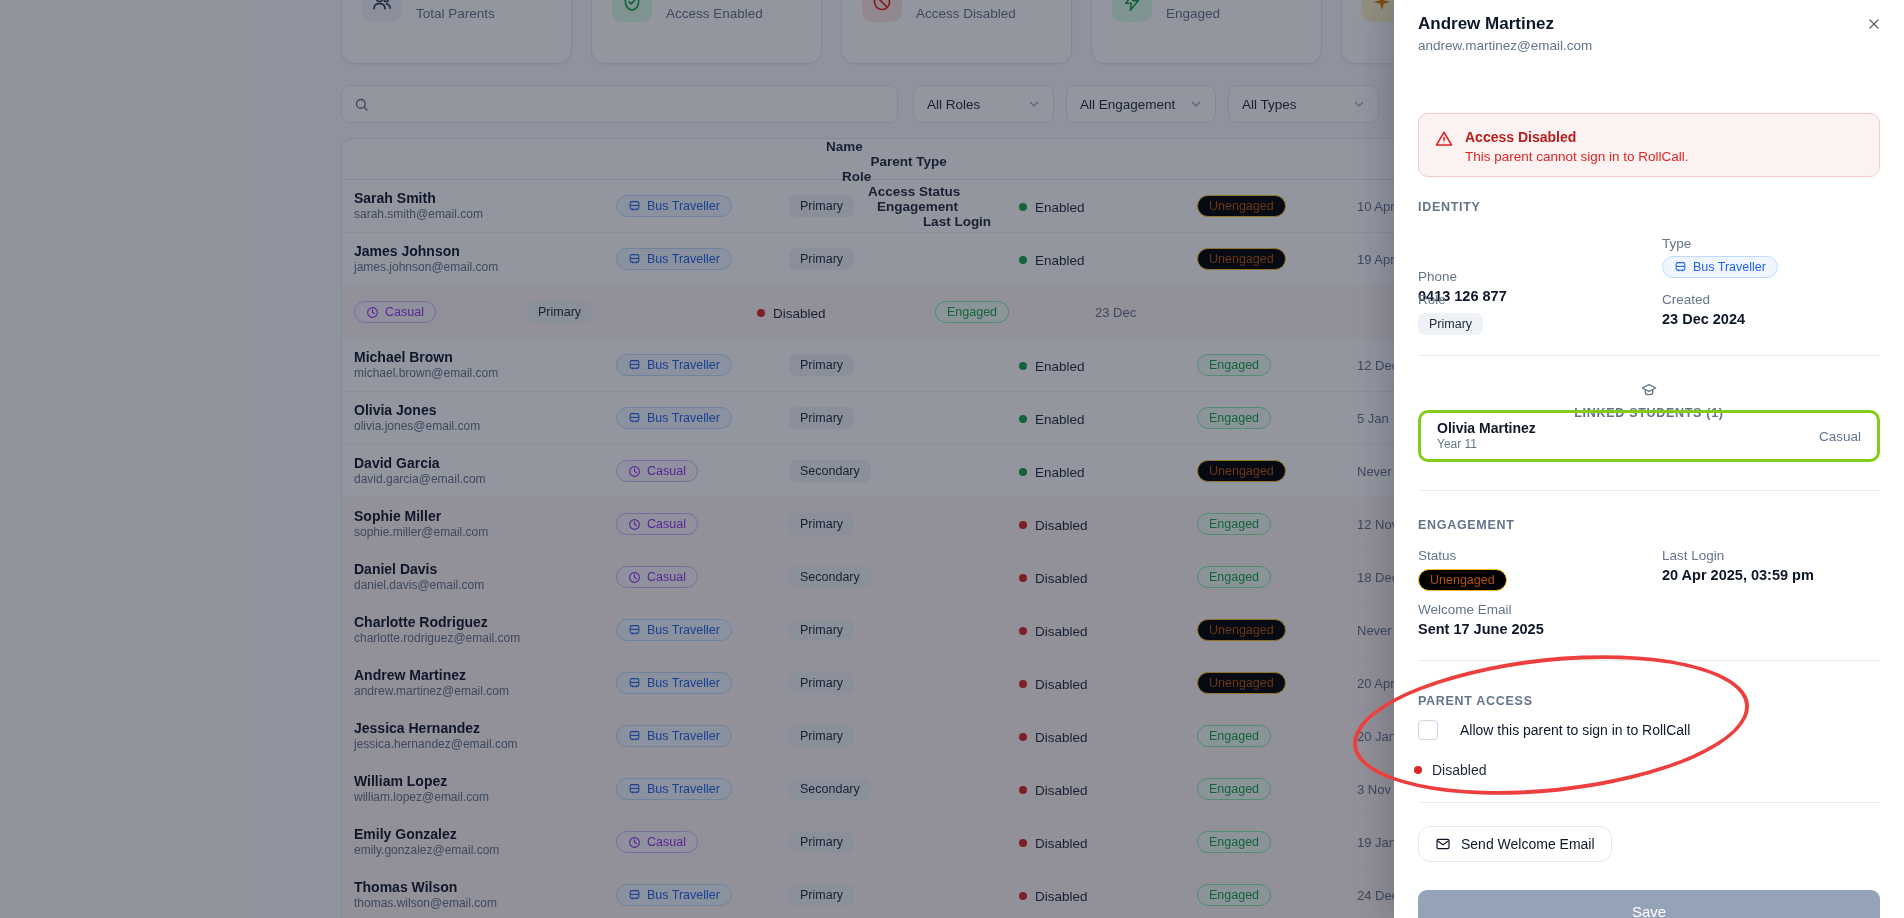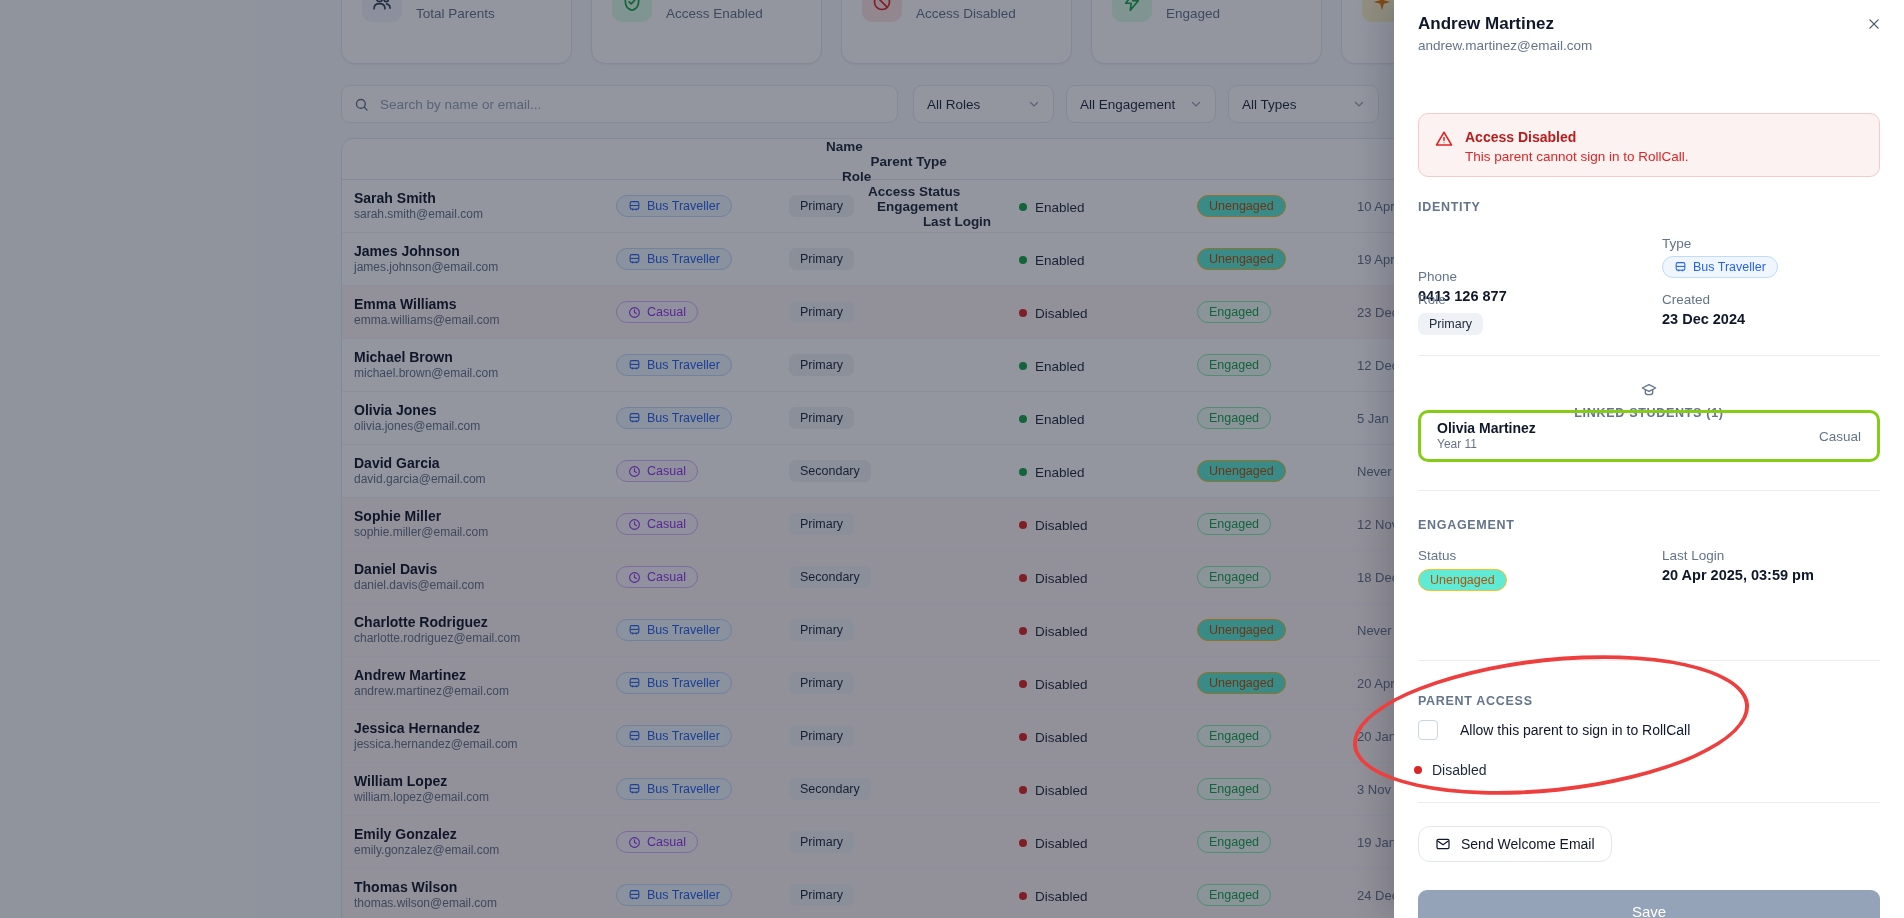--- a/index.html
+++ b/index.html
@@ -53,21 +53,21 @@
   .pill-type{display:inline-flex;align-items:center;gap:6px;border:1px solid;border-radius:999px;
     padding:3px 11px;font-size:12.5px;font-weight:500;}
   .bus{color:#2563eb;border-color:#bfdbfe;background:#eff6ff;}
   .casual{color:#9333ea;border-color:#d8b4fe;background:#faf5ff;}
   .pill-role{display:inline-block;background:#eef2f6;color:#1e293b;border-radius:7px;padding:4px 11px;font-size:12.5px;}
   .acc{display:inline-flex;align-items:center;gap:8px;font-size:13.5px;color:#1e293b;}
   .acc-dot{width:8px;height:8px;border-radius:50%;}
   .acc-dot.green{background:#16a34a;} .acc-dot.red{background:#dc2626;}
   .eng-pill{display:inline-block;border:1px solid;border-radius:999px;padding:3px 11px;font-size:12.5px;font-weight:500;}
   .engaged{color:#16a34a;border-color:#86efac;background:#f0fdf4;}
-  .unengaged{color:#b45309;border-color:#fbbf24;background:#5eead4;}
+  .unengaged{color:#b45309;border-color:#fbbf24;background:#000000;}
   .last-login{font-size:13px;color:#64748b;white-space:nowrap;}
   
   #backdrop{position:absolute;inset:0;background:rgba(15,23,42,.45);z-index:10;}
   
   #panel{
     position:absolute;top:0;right:0;width:510px;height:918px;background:#fff;z-index:20;
     box-shadow:-10px 0 30px rgba(15,23,42,.18);box-sizing:border-box;
   }
   .p-abs{position:absolute;left:24px;right:24px;}
   .p-title{font-size:17px;font-weight:700;color:#0f172a;}
@@ -173,21 +173,20 @@
       </div>
     </div>
 
   <div class="search-box">
     <span>
       <svg width="15" height="15" viewBox="0 0 24 24" fill="none" stroke="#64748b" stroke-width="2.2" stroke-linecap="round">
           <circle cx="11" cy="11" r="7"></circle>
           <line x1="16.5" y1="16.5" x2="21" y2="21"></line>
         </svg>
     </span>
-    <input type="text" placeholder="Search by name or email..." style="">
   </div>
 
   <div class="dropdown" style="left:913px;width:141px;">
     <span>All Roles</span>
     <span>
       <svg width="12" height="12" viewBox="0 0 24 24" fill="none" stroke="#94a3b8" stroke-width="2.4" stroke-linecap="round">
           <polyline points="5,9 12,16 19,9"></polyline>
         </svg>
     </span>
   </div>
@@ -284,24 +283,20 @@
     </div>
     <div class="col-eng">
       <span class="eng-pill unengaged">Unengaged</span>
     </div>
     <div class="col-last">
       <span class="last-login">19 Apr</span>
     </div>
   </div>
 
   <div class="trow tinted">
-    <div class="col-name">
-      <div class="pname">Emma Williams</div>
-      <div class="pemail">emma.williams@email.com</div>
-    </div>
     <div class="col-type">
       <span class="pill-type casual">
 
         <span class="type-icon-clock">
           <svg width="13" height="13" viewBox="0 0 24 24" fill="none" stroke="currentColor" stroke-width="2" stroke-linecap="round">
                   <circle cx="12" cy="12" r="9"></circle>
                   <polyline points="12,7 12,12 15.5,14"></polyline>
                 </svg>
         </span>
         <span>Casual</span>
@@ -802,20 +797,24 @@
   <div class="p-abs sec-head" style="top:518px;">ENGAGEMENT</div>
 
   <div class="abs" style="top:548px;left:24px;width:220px;position:absolute;">
     <div class="f-label">Status</div>
     <div style="margin-top:6px;"><span class="eng-pill unengaged">Unengaged</span></div>
   </div>
   <div class="abs" style="top:548px;left:268px;width:230px;position:absolute;">
     <div class="f-label">Last Login</div>
     <div class="f-value">20 Apr 2025, 03:59 pm</div>
   </div>
+  <div class="abs" style="top:602px;left:24px;width:300px;position:absolute;">
+    <div class="f-label">Welcome Email</div>
+    <div class="f-value">Sent 17 June 2025</div>
+  </div>
 
   <div class="divider" style="top:660px;"></div>
 
   <div class="p-abs sec-head" style="top:694px;">PARENT ACCESS</div>
 
   <div class="p-abs chk-row" style="top:720px;">
     <span class="chk"></span>
     <span>Allow this parent to sign in to RollCall</span>
   </div>
 

